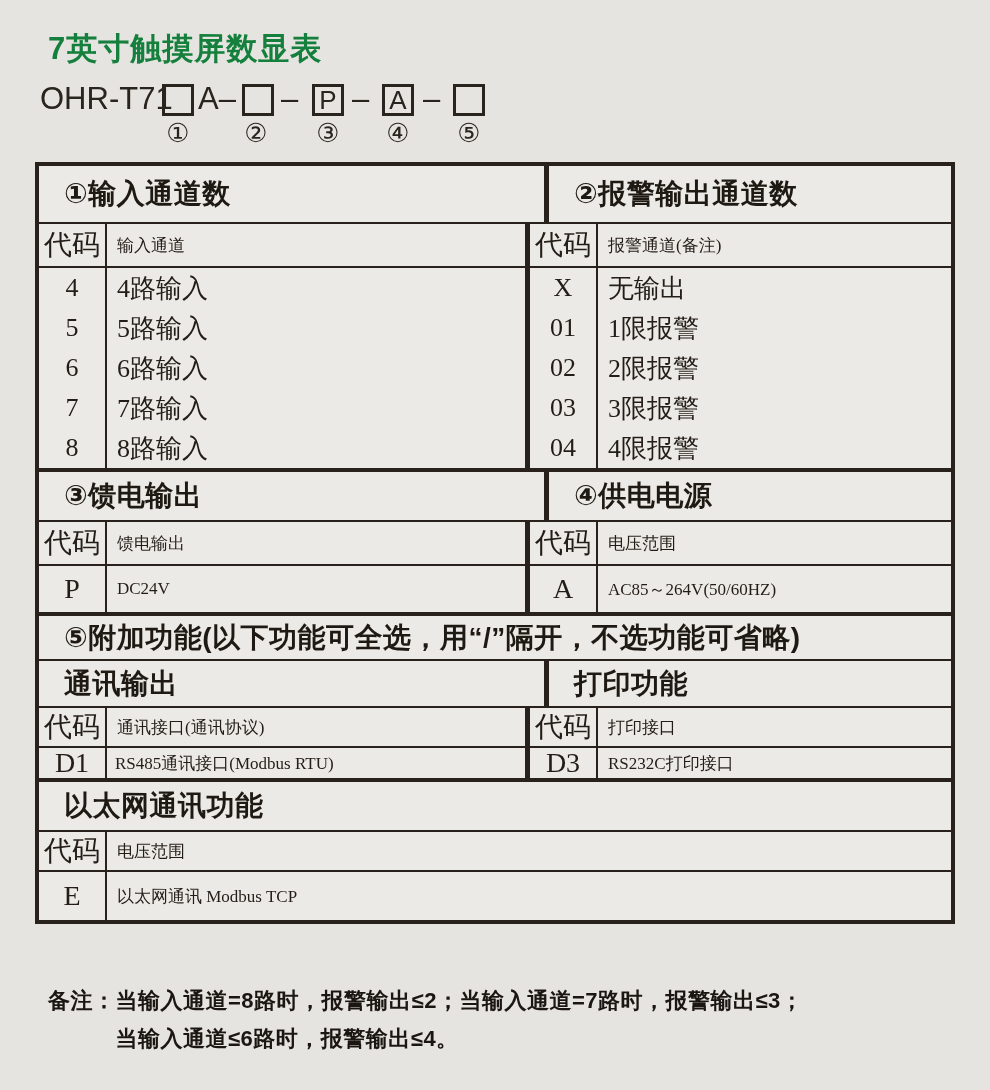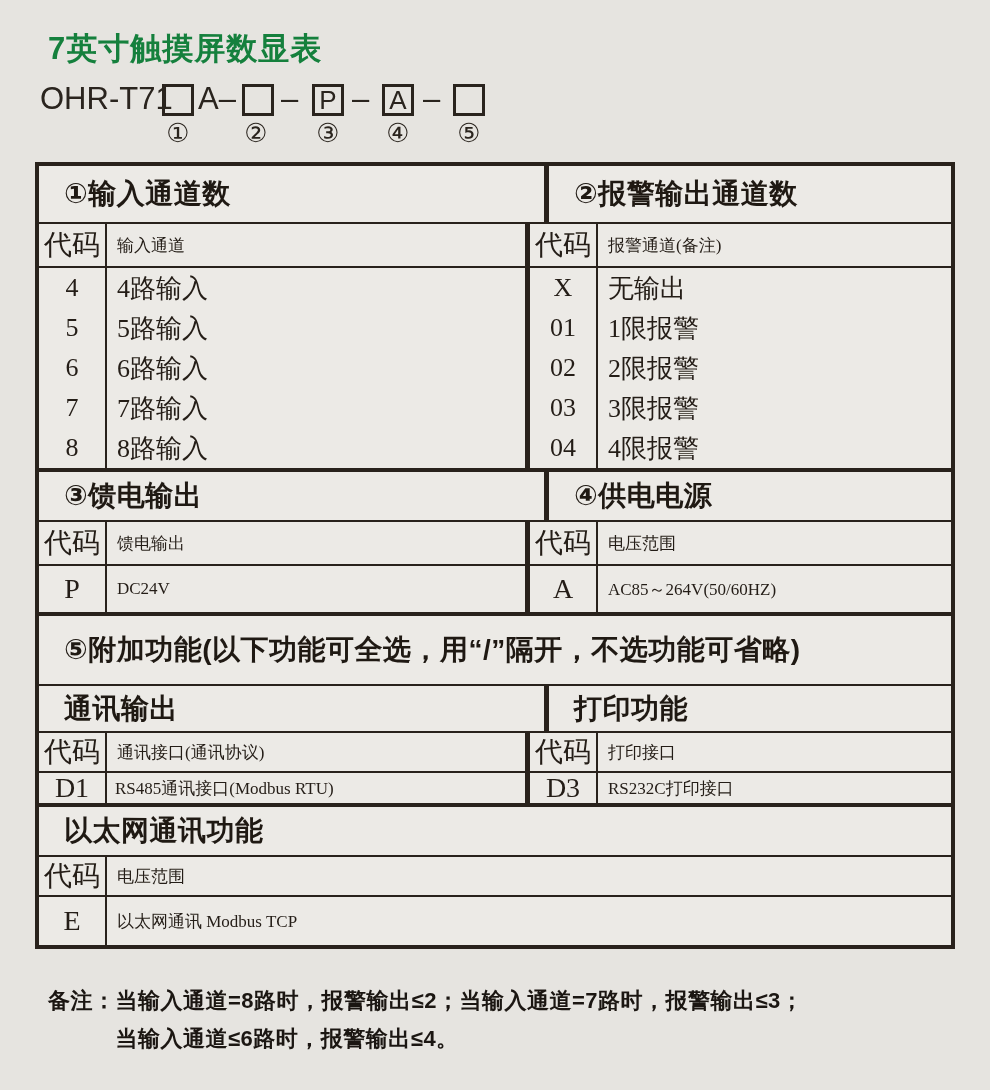--- a/index.html
+++ b/index.html
@@ -64,21 +64,21 @@
     flex:1; display:flex; align-items:center; padding-left:10px;
     font-size:17px;
   }
   .codecol { width:66px; }
   .desccol { flex:1; }
   .dline { height:40px; display:flex; align-items:center; font-size:26px; }
   .codecol .dline { justify-content:center; }
   .desccol .dline { padding-left:10px; }
 
   .h56{height:56px}.h42{height:42px}.h200{height:200px}.h55{height:48px}
-  .h46{height:46px}.h54{height:68px}.h45{height:45px}.h38{height:38px}
+  .h46{height:46px}.h54{height:43px}.h45{height:45px}.h38{height:38px}
   .h47{height:30px}.h48{height:48px}
 
   
   .note {
     position:absolute; left:48px; top:982px;
     display:flex; font-weight:bold; font-size:22px; color:#1b1612;
     font-family:"Liberation Sans","DejaVu Sans",sans-serif;
   }
   .note .line { line-height:38px; letter-spacing:0.5px; }
   .note-label { line-height:38px; letter-spacing:0.5px; }

